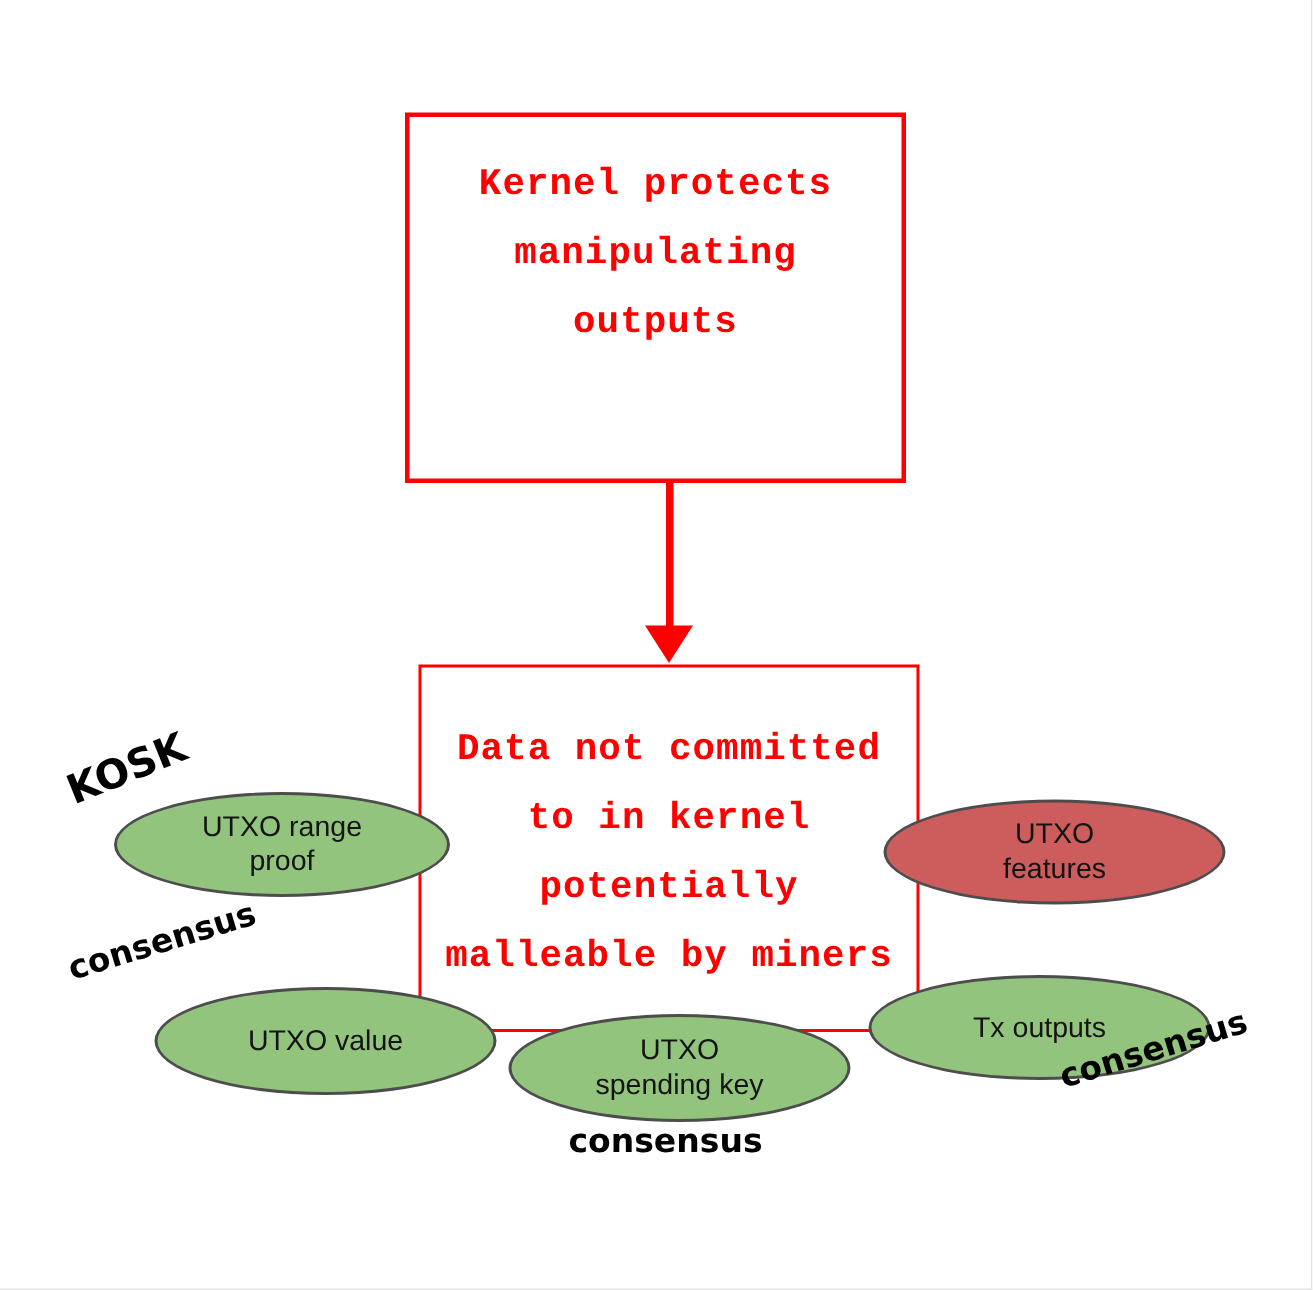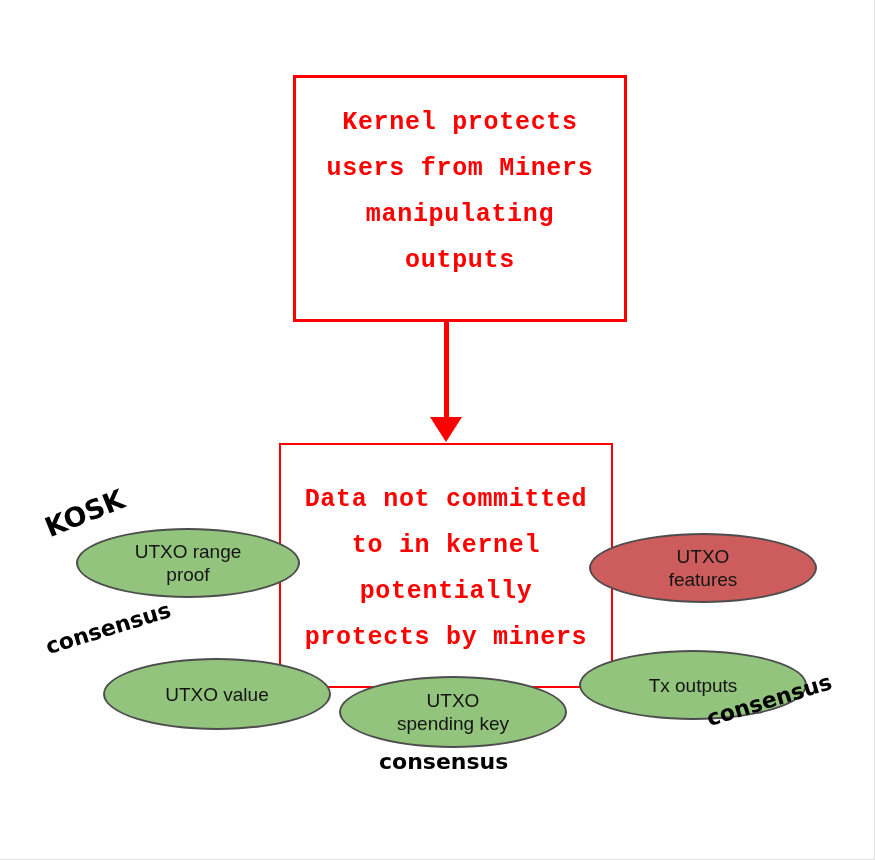--- a/index.html
+++ b/index.html
@@ -28,21 +28,21 @@
     font-family: "Liberation Mono", monospace;
     font-weight: bold;
     color: #ff0000;
     font-size: 25px;
     letter-spacing: 0.7px;
     line-height: 46px;
   }
   .flow-box .bline { white-space: nowrap; }
 
   #top-box {
-    left: 293px; top: 75px;
+    left: 270px; top: 75px;
     width: 334px; height: 247px;
     border: 3px solid #ff0000;
     padding-top: 22px;
   }
   #bottom-box {
     left: 279px; top: 443px;
     width: 334px; height: 245px;
     border: 2px solid #ff0000;
     padding-top: 32px;
   }
@@ -116,33 +116,32 @@
     transform: rotate(-17deg);
   }
 </style>
 </head>
 <body>
 
 <div class="canvas">
 
   <div class="flow-box" id="top-box">
     <div class="bline">Kernel protects</div>
-    <div class="bline">users from Miners</div>
     <div class="bline">manipulating</div>
     <div class="bline">outputs</div>
   </div>
 
   <div class="arrow-line"></div>
   <div class="arrow-head"></div>
 
   <div class="flow-box" id="bottom-box">
     <div class="bline">Data not committed</div>
     <div class="bline">to in kernel</div>
     <div class="bline">potentially</div>
-    <div class="bline">protects by miners</div>
+    <div class="bline">malleable by miners</div>
   </div>
 
   <div class="node green" id="node-range-proof">
     <span>UTXO range
 proof</span>
   </div>
 
   <div class="node red" id="node-features">
     <span>UTXO
 features</span>

